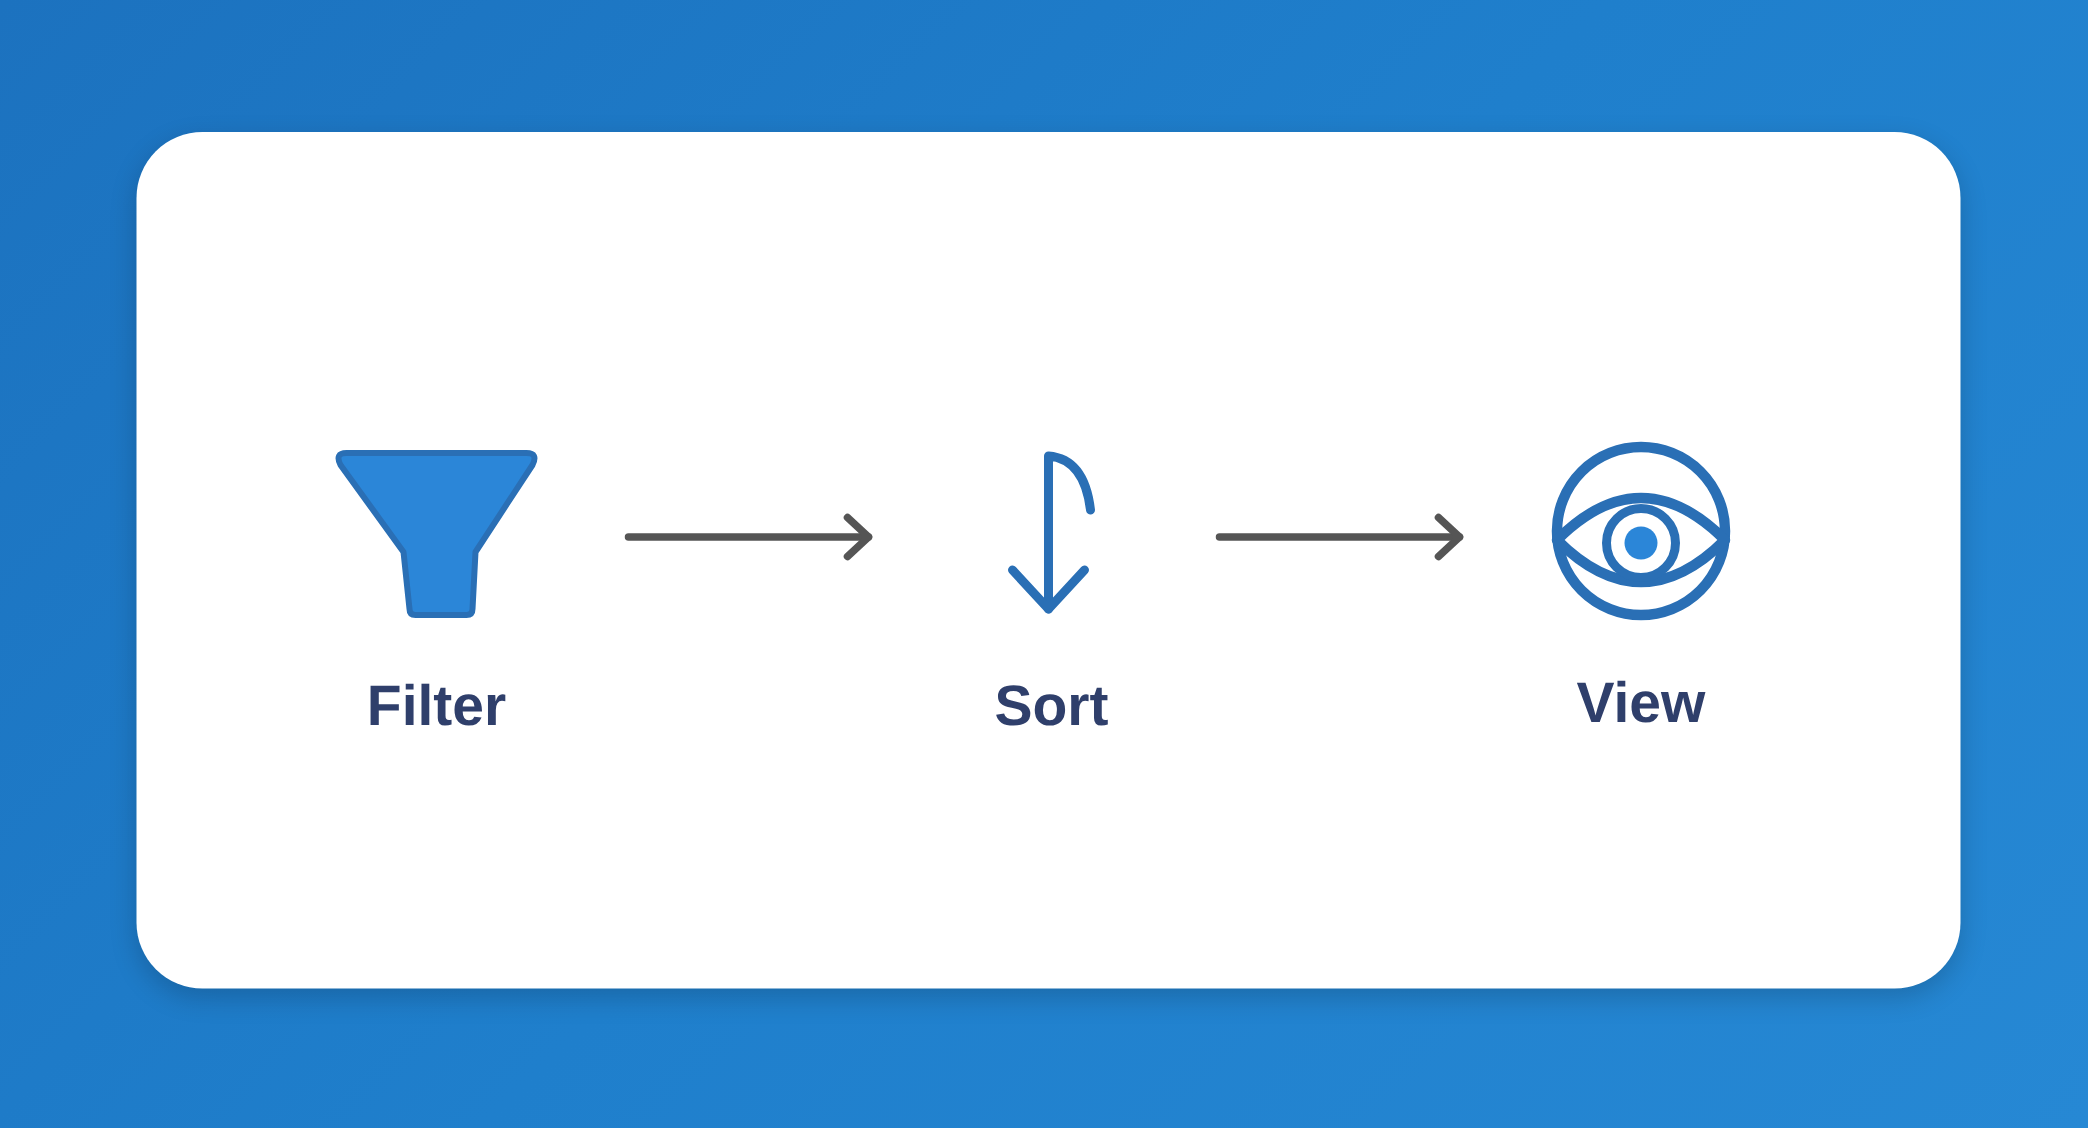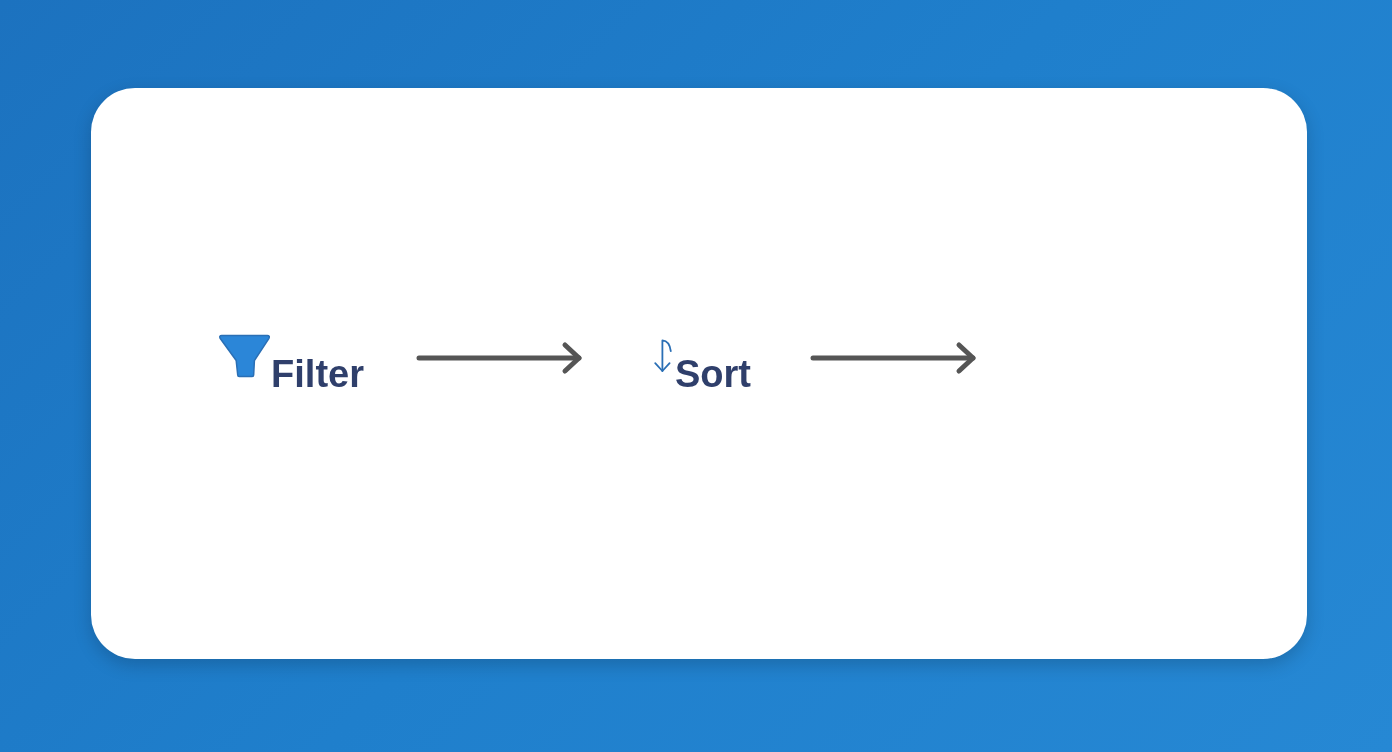--- a/index.html
+++ b/index.html
@@ -8,21 +8,21 @@
     background: linear-gradient(135deg, #1c72bf 0%, #1f7fcc 50%, #2688d4 100%);
     position: relative;
     font-family: "Liberation Sans", sans-serif;
   }
   .card {
     position: absolute; left: 91px; top: 88px; width: 1216px; height: 571px;
     background: #fff; border-radius: 44px;
     box-shadow: 0 6px 18px rgba(0,0,0,0.18);
   }
   .step {
-    position: absolute; display: flex; flex-direction: row; align-items: center;
+    position: absolute; display: flex; flex-direction: column; align-items: center;
   }
   .label {
     font-weight: bold; font-size: 38px; color: #2f3f6b; margin-top: 0;
   }
   svg { display: block; }
   .arrow { position: absolute; }
 </style>
 </head>
 <body>
 
@@ -46,14 +46,23 @@
       <polyline points="14,82 38,108 62,82" fill="none" stroke="#2a6fb5" stroke-width="6" stroke-linecap="round" stroke-linejoin="round"></polyline>
     </svg>
     <div class="label" style="margin-top:36px;">Sort</div>
   </div>
 
   <svg class="arrow" style="left:718px; top:252px;" width="170" height="36" viewBox="0 0 170 36">
     <line x1="4" y1="18" x2="164" y2="18" stroke="#555" stroke-width="5" stroke-linecap="round"></line>
     <polyline points="150,5 164,18 150,31" fill="none" stroke="#555" stroke-width="5" stroke-linecap="round" stroke-linejoin="round"></polyline>
   </svg>
 
+  <div class="step" style="left:930px; top:206px; width:146px;">
+    <svg width="126" height="120" viewBox="0 0 126 120">
+      <circle cx="63" cy="60" r="56" fill="none" stroke="#2a6fb5" stroke-width="7"></circle>
+      <path d="M7 66 Q63 10 119 66 Q63 122 7 66 Z" fill="none" stroke="#2a6fb5" stroke-width="7" stroke-linejoin="round"></path>
+      <circle cx="63" cy="68" r="23" fill="none" stroke="#2a6fb5" stroke-width="6"></circle>
+      <circle cx="63" cy="68" r="11" fill="#2b86d8"></circle>
+    </svg>
+    <div class="label" style="margin-top:34px;">View</div>
+  </div>
 
 </div>
 
 </body></html>

